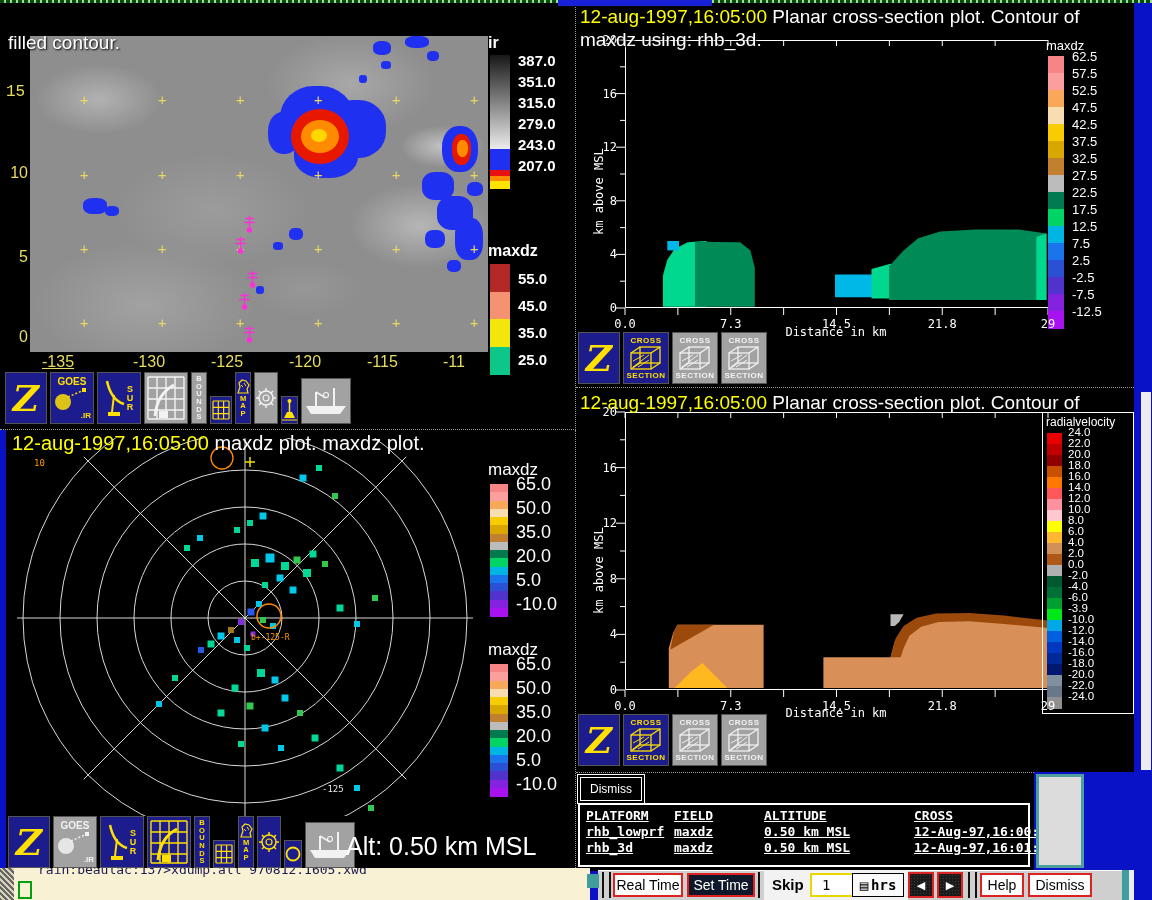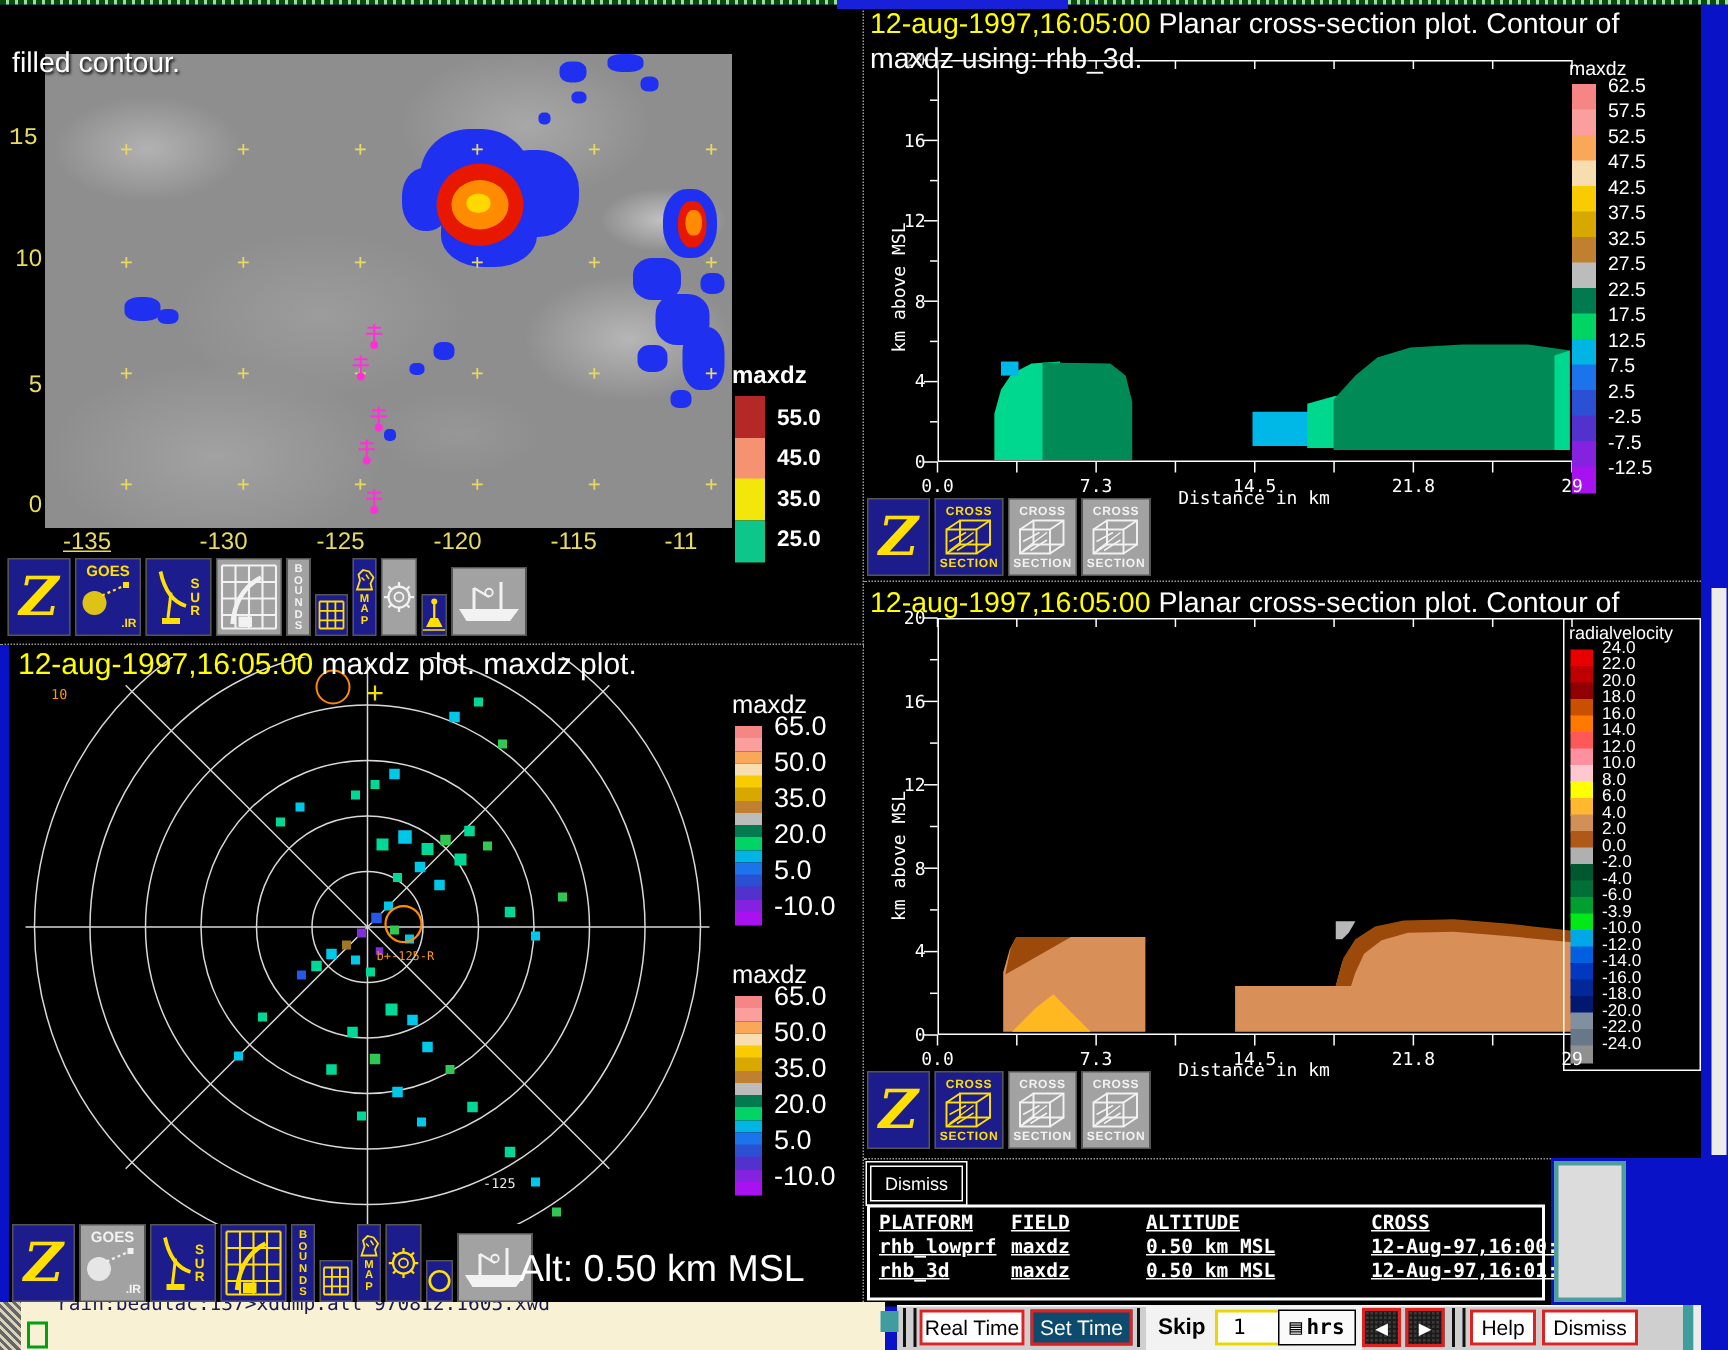--- a/index.html
+++ b/index.html
@@ -58,21 +58,21 @@
   #status-table{position:absolute;left:2px;top:30px;width:452px;height:64px;border:2px solid #fff;
       box-sizing:border-box;display:grid;grid-template-columns:88px 90px 150px auto;
       grid-auto-rows:16px;align-content:start;padding:3px 0 0 6px;
       font:bold 13px "DejaVu Sans Mono",monospace;color:#fff;text-decoration:underline;}
   #status-table div{white-space:nowrap;}
   
   #bar-bg{position:absolute;left:22px;top:0;width:536px;height:30px;background:#cfcfcf;border-top:1px solid #fff;box-sizing:border-box;}
   .vsep{position:absolute;top:2px;width:5px;height:26px;border-left:2px solid #111;border-right:2px solid #111;}
   .cbtn{position:absolute;top:3px;height:24px;background:#fff;border:2px solid #d22;color:#000;
         font-size:14px;display:flex;align-items:center;justify-content:center;box-sizing:border-box;cursor:default;}
-  #set-time-btn{background:#0c4a6e;color:#fff;}
+  #set-time-btn{background:#0f172a;color:#fff;}
   #skip-panel{position:absolute;left:188px;top:0;width:144px;height:30px;background:#f2f2f2;}
   #skip-label{position:absolute;left:196px;top:6px;font-weight:bold;font-size:15px;color:#000;}
   .skip-input{position:absolute;left:234px;top:3px;width:34px;height:18px;border:2px solid #e8d800;
         background:#fff;font:14px "DejaVu Sans Mono",monospace;padding-left:10px;}
   #hrs-btn{position:absolute;left:276px;top:3px;width:52px;height:24px;background:#fafafa;border:1.5px solid #000;
         font:bold 14px "DejaVu Sans Mono",monospace;display:flex;align-items:center;justify-content:center;gap:3px;box-sizing:border-box;}
   .arrow-btn{position:absolute;top:2px;width:26px;height:26px;border:2px solid #d22;box-sizing:border-box;
         background:#1a1a1a;background-image:radial-gradient(#3a3a3a 1px,transparent 1px);background-size:3px 3px;
         color:#fff;font-size:11px;display:flex;align-items:center;justify-content:center;}
   #teal-sliver{position:absolute;left:546px;top:0;width:7px;height:30px;background:#3f9d9d;}
@@ -192,20 +192,30 @@
         <div class="axis-tick" style="position: absolute; left: 6px; top: 325px; width: 22px; text-align: right;">0</div>
       </div>
     <div id="sat-xlabels">
         <div class="axis-tick" style="position: absolute; left: 42px; top: 350px; text-decoration: underline;">-135</div>
         <div class="axis-tick" style="position: absolute; left: 133px; top: 350px;">-130</div>
         <div class="axis-tick" style="position: absolute; left: 211px; top: 350px;">-125</div>
         <div class="axis-tick" style="position: absolute; left: 289px; top: 350px;">-120</div>
         <div class="axis-tick" style="position: absolute; left: 367px; top: 350px;">-115</div>
         <div class="axis-tick" style="position: absolute; left: 443px; top: 350px;">-11</div>
       </div>
+    <div id="cb-ir" class="cbar" style="left:486px;top:31px;width:88px;height:180px;">
+        <div style="position: absolute; left: 2px; top: 0px; color: rgb(255, 255, 255); white-space: nowrap; font: bold 16px &quot;Liberation Sans&quot;, sans-serif;">ir</div>
+        <div style="position: absolute; left: 4px; top: 21px; width: 20px; height: 134px; background: linear-gradient(rgb(24, 24, 24) 0%, rgb(236, 236, 236) 70%, rgb(32, 48, 240) 70%, rgb(32, 48, 240) 86%, rgb(232, 16, 16) 86%, rgb(232, 16, 16) 90%, rgb(255, 140, 0) 90%, rgb(255, 140, 0) 94%, rgb(255, 228, 0) 94%, rgb(255, 228, 0) 100%);"></div>
+        <div style="position: absolute; left: 32px; top: 18px; color: rgb(255, 255, 255); white-space: nowrap; font: bold 15px &quot;Liberation Sans&quot;, sans-serif;">387.0</div>
+        <div style="position: absolute; left: 32px; top: 39px; color: rgb(255, 255, 255); white-space: nowrap; font: bold 15px &quot;Liberation Sans&quot;, sans-serif;">351.0</div>
+        <div style="position: absolute; left: 32px; top: 60px; color: rgb(255, 255, 255); white-space: nowrap; font: bold 15px &quot;Liberation Sans&quot;, sans-serif;">315.0</div>
+        <div style="position: absolute; left: 32px; top: 81px; color: rgb(255, 255, 255); white-space: nowrap; font: bold 15px &quot;Liberation Sans&quot;, sans-serif;">279.0</div>
+        <div style="position: absolute; left: 32px; top: 102px; color: rgb(255, 255, 255); white-space: nowrap; font: bold 15px &quot;Liberation Sans&quot;, sans-serif;">243.0</div>
+        <div style="position: absolute; left: 32px; top: 123px; color: rgb(255, 255, 255); white-space: nowrap; font: bold 15px &quot;Liberation Sans&quot;, sans-serif;">207.0</div>
+      </div>
     <div id="cb-maxdz-tl" class="cbar" style="left:486px;top:239px;width:88px;height:140px;">
         <div style="position: absolute; left: 2px; top: 0px; color: rgb(255, 255, 255); white-space: nowrap; font: bold 16px &quot;Liberation Sans&quot;, sans-serif;">maxdz</div>
         <div style="position: absolute; left: 4px; top: 22px; width: 20px; height: 110px;">
           <div style="position: absolute; left: 0px; top: 0px; width: 100%; height: 28.1px; background: rgb(180, 40, 40);"></div>
           <div style="position: absolute; left: 0px; top: 27.5px; width: 100%; height: 28.1px; background: rgb(244, 146, 114);"></div>
           <div style="position: absolute; left: 0px; top: 55px; width: 100%; height: 28.1px; background: rgb(242, 230, 10);"></div>
           <div style="position: absolute; left: 0px; top: 82.5px; width: 100%; height: 28.1px; background: rgb(12, 198, 138);"></div>
         </div>
         <div style="position: absolute; left: 32px; top: 28px; color: rgb(255, 255, 255); white-space: nowrap; font: bold 15px &quot;Liberation Sans&quot;, sans-serif;">55.0</div>
         <div style="position: absolute; left: 32px; top: 55px; color: rgb(255, 255, 255); white-space: nowrap; font: bold 15px &quot;Liberation Sans&quot;, sans-serif;">45.0</div>

